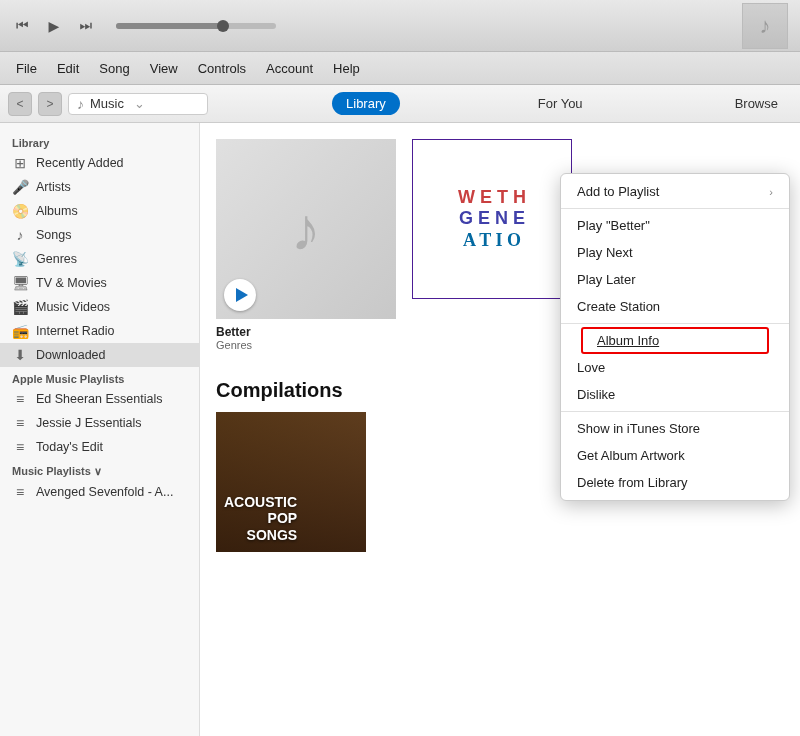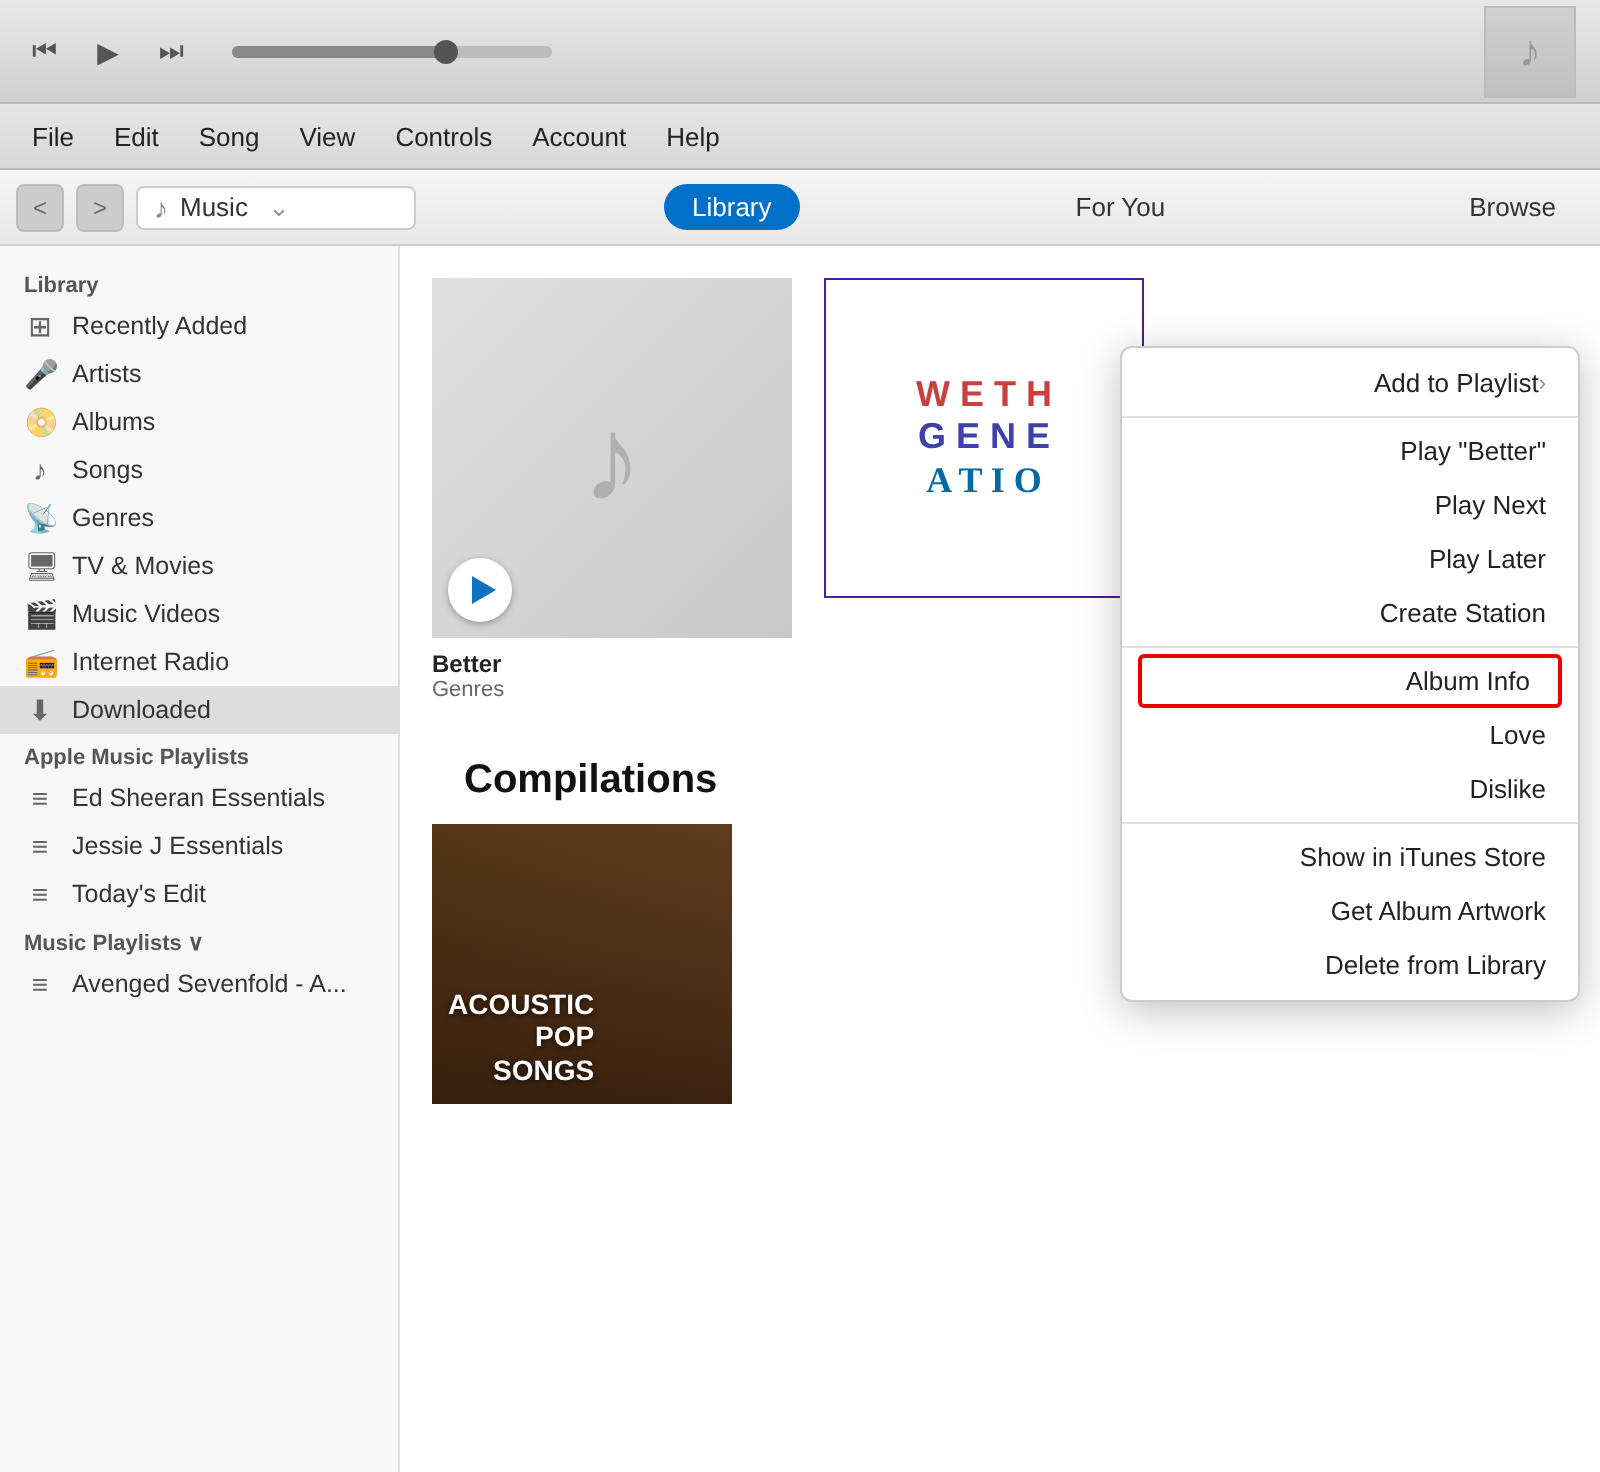--- a/index.html
+++ b/index.html
@@ -212,21 +212,21 @@
       font-weight: 900;
       line-height: 1.0;
       text-align: center;
     }
 
     
     .section-title {
       font-size: 20px;
       font-weight: 700;
       color: #111;
-      margin: 8px 16px 10px;
+      margin: 8px 0 10px;
       width: 100%;
     }
 
     .acoustic-card {
       width: 150px;
     }
     .acoustic-art {
       width: 150px; height: 140px;
       background: linear-gradient(135deg, #5a3a1a, #8b5e3c);
       display: flex; align-items: flex-end;
@@ -262,28 +262,29 @@
       z-index: 100;
       padding: 4px 0;
     }
     .context-menu-item {
       padding: 6px 16px;
       font-size: 13px;
       color: #222;
       cursor: pointer;
       display: flex;
       align-items: center;
-      justify-content: flex-end;
+      justify-content: space-between;
     }
     .context-menu-item.highlighted {
       border: 2px solid #e00;
       border-radius: 3px;
       color: #222;
-      margin: 0 8px;
+      margin: 0 20px;
       padding: 4px 14px;
+      text-decoration: underline;
     }
     .context-menu-divider {
       height: 1px;
       background: #e0e0e0;
       margin: 3px 0;
     }
     .chevron-right { font-size: 11px; color: #888; }
   </style>
 </head>
 <body>

